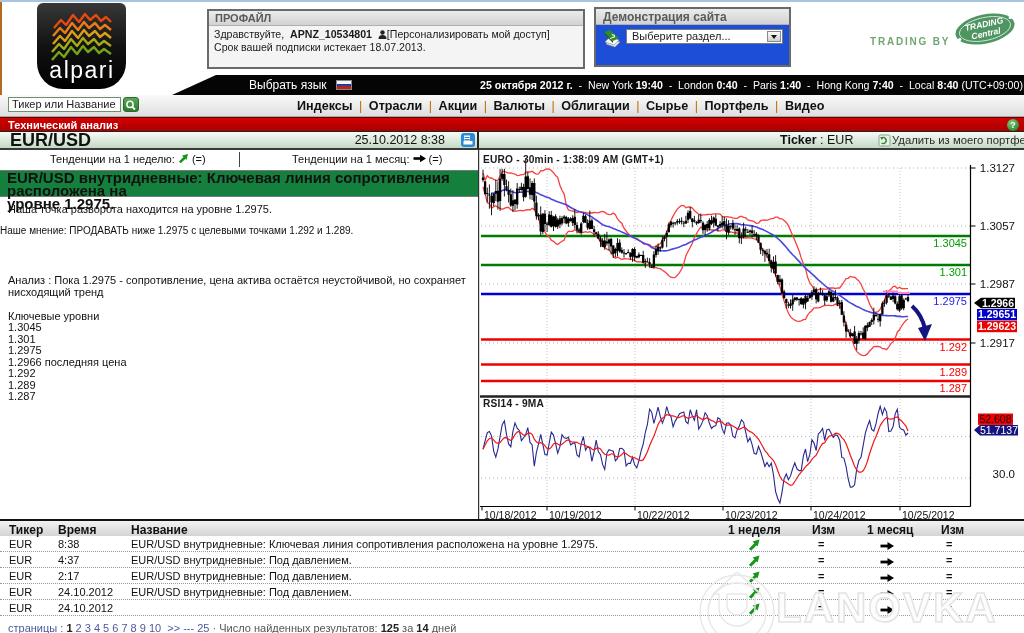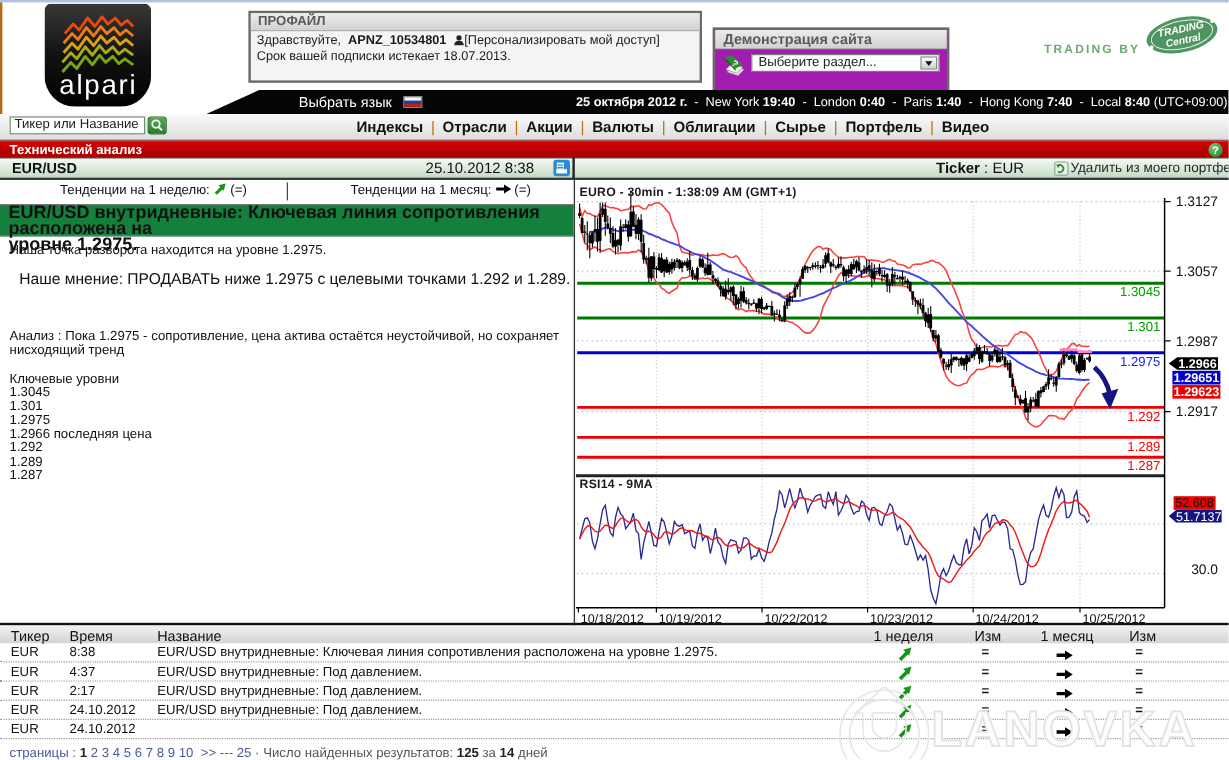--- a/index.html
+++ b/index.html
@@ -41,21 +41,21 @@
   <div style="height:15px;background:linear-gradient(#ececec,#d2d2d2);border-bottom:1px solid #b0b0b0;color:#5a5a5a;font-weight:bold;font-size:11px;line-height:15px;padding-left:6px">ПРОФАЙЛ</div>
   <div style="padding:2px 0 0 5px;font-size:10.6px;color:#1a1a1a;line-height:13px;white-space:nowrap">
     <div>Здравствуйте,&nbsp; <b>APNZ_10534801</b>&nbsp; <svg width="9" height="9" viewBox="0 0 9 9" style="vertical-align:-1px">
             <circle cx="4.5" cy="2.5" r="2.2" fill="#222"></circle>
             <path d="M0.5 9 Q0.5 5 4.5 5 Q8.5 5 8.5 9 Z" fill="#222"></path>
           </svg>[Персонализировать мой доступ]</div>
     <div>Срок вашей подписки истекает 18.07.2013.</div>
   </div>
 </div>
 
-<div class="abs" style="left:594px;top:23px;width:197px;height:60px;border:2px solid #6a6a6a;background:#a21caf">
+<div class="abs" style="left:594px;top:7px;width:197px;height:60px;border:2px solid #6a6a6a;background:#1d4ed8">
   <div style="height:16px;background:linear-gradient(#ececec,#d2d2d2);border-bottom:1px solid #b0b0b0;color:#5a5a5a;font-weight:bold;font-size:12px;line-height:16px;padding-left:7px">Демонстрация сайта</div>
   <svg class="abs" style="left:7px;top:20px" width="19" height="20" viewBox="0 0 19 20">
         <path d="M3 15 L12 18 L17 13 L8 10 Z" fill="#e8e8e8" stroke="#999" stroke-width="0.7"></path>
         <path d="M2 13 L11 16 L16 11 L7 8 Z" fill="#f6f6f6" stroke="#999" stroke-width="0.7"></path>
         <path d="M1 3 L7 1 L16 9 L10 12 Z" fill="#2e8b30"></path>
         <path d="M1 3 L10 12 L10 14 L1 5 Z" fill="#1d6420"></path>
         <text x="7" y="9" font-size="8" font-weight="bold" fill="#fff" transform="rotate(40 7 7)">?</text>
       </svg>
   <div class="abs" style="left:30px;top:20px;width:157px;height:15px;border:1px solid #7a7a7a;background:#fff;font-size:11px;color:#222;line-height:13px;padding-left:5px">Выберите раздел...
     <div class="abs" style="right:1px;top:1px;width:14px;height:11px;background:linear-gradient(#fdfdfd,#cfcfcf);border:1px solid #8a8a8a">
@@ -98,21 +98,21 @@
   </div>
   <div class="abs" style="left:297px;top:0;height:22px;line-height:22px;font-size:12.6px;font-weight:bold;color:#111;white-space:nowrap"><span>Индексы</span><span class="sep">|</span><span>Отрасли</span><span class="sep">|</span><span>Акции</span><span class="sep">|</span><span>Валюты</span><span class="sep">|</span><span>Облигации</span><span class="sep">|</span><span>Сырье</span><span class="sep">|</span><span>Портфель</span><span class="sep">|</span><span>Видео</span></div>
 </div>
 
 <div class="abs" style="left:0;top:117px;width:1024px;height:14px;background:linear-gradient(#d40000,#a80000);border-top:1px solid #6a0000">
   <div class="abs" style="left:8px;top:0;height:14px;line-height:14px;color:#fff;font-weight:bold;font-size:11px">Технический анализ</div>
   <div class="abs" style="left:1007px;top:1px;width:12px;height:12px;border-radius:50%;background:radial-gradient(circle at 35% 30%,#7cc87c,#1a7a1a);color:#fff;font-size:9px;font-weight:bold;text-align:center;line-height:12px">?</div>
 </div>
 
 <div class="abs" style="left:0;top:131px;width:1024px;height:19px;background:linear-gradient(#f6faf6,#c4dac4);border-top:1px solid #222;border-bottom:2px solid #3a3a3a">
-  <div class="abs" style="left:10px;top:0;height:16px;line-height:16px;font-size:12px;font-weight:bold;color:#111">EUR/USD</div>
+  <div class="abs" style="left:10px;top:0;height:16px;line-height:16px;font-size:18px;font-weight:bold;color:#111">EUR/USD</div>
   <div class="abs" style="right:579px;top:0;height:16px;line-height:16px;font-size:12.5px;font-weight:normal;color:#111">25.10.2012 8:38</div>
   <svg class="abs" style="left:461px;top:1px" width="14" height="14" viewBox="0 0 14 14">
         <rect width="14" height="14" rx="3" fill="#2a8ad4"></rect>
         <rect x="3" y="2.5" width="6" height="5" fill="#fff"></rect>
         <rect x="2.5" y="8" width="9" height="3.5" fill="#fff"></rect>
         <rect x="3.5" y="4" width="5" height="1" fill="#2a8ad4"></rect>
         <rect x="3.5" y="6" width="5" height="1" fill="#2a8ad4"></rect>
       </svg>
   <div class="abs" style="left:477px;top:-1px;width:2px;height:18px;background:#222"></div>
   <div class="abs" style="left:780px;top:0;height:16px;line-height:16px;font-size:12.5px;color:#111"><b>Ticker</b> : EUR</div>
@@ -132,21 +132,21 @@
         </svg> (=)</div>
   <div class="abs" style="left:292px;top:0;height:20px;line-height:19px;font-size:11px;color:#111">Тенденции на 1 месяц: <svg width="13" height="9" viewBox="0 0 13 9" style="vertical-align:0px">
           <line x1="0.5" y1="4.5" x2="8" y2="4.5" stroke="#000" stroke-width="2.6"></line>
           <path d="M13 4.5 L7 0.8 L7 8.2 Z" fill="#000"></path>
         </svg> (=)</div>
 </div>
 
 <div class="abs" style="left:0;top:170px;width:478px;height:27px;background:#15803d;border-top:1.5px solid #777;border-bottom:1.5px solid #777;font-size:15px;font-weight:bold;color:#111;line-height:12.8px;padding:1px 0 0 7px">EUR/USD внутридневные: Ключевая линия сопротивления расположена на<br>уровне 1.2975.</div>
 
 <div class="abs" style="left:8px;top:203px;font-size:11px;color:#111">Наша точка разворота находится на уровне 1.2975.</div>
-<div class="abs" style="left:16px;top:224.5px;font-size:13px;color:#111">Наше мнение: ПРОДАВАТЬ ниже 1.2975 с целевыми точками 1.292 и 1.289.</div>
+<div class="abs" style="left:0;top:224.5px;font-size:10px;color:#111">Наше мнение: ПРОДАВАТЬ ниже 1.2975 с целевыми точками 1.292 и 1.289.</div>
 <div class="abs" style="left:8px;top:273.5px;font-size:11px;color:#111;line-height:12px">Анализ : Пока 1.2975 - сопротивление, цена актива остаётся неустойчивой, но сохраняет<br>нисходящий тренд</div>
 <div class="abs" style="left:8px;top:310.5px;font-size:11px;color:#111;line-height:11.55px">Ключевые уровни<br>1.3045<br>1.301<br>1.2975<br>1.2966 последняя цена<br>1.292<br>1.289<br>1.287</div>
 
 <svg width="546" height="372" viewBox="0 0 546 372" style="position:absolute;left:478px;top:150px;font-family:'Liberation Sans',sans-serif">
 <line x1="69" y1="18" x2="69" y2="356.5" stroke="#c8c8c8" stroke-width="1" stroke-dasharray="1,2"></line>
 <line x1="157" y1="18" x2="157" y2="356.5" stroke="#c8c8c8" stroke-width="1" stroke-dasharray="1,2"></line>
 <line x1="245" y1="18" x2="245" y2="356.5" stroke="#c8c8c8" stroke-width="1" stroke-dasharray="1,2"></line>
 <line x1="333" y1="18" x2="333" y2="356.5" stroke="#c8c8c8" stroke-width="1" stroke-dasharray="1,2"></line>
 <line x1="422" y1="18" x2="422" y2="356.5" stroke="#c8c8c8" stroke-width="1" stroke-dasharray="1,2"></line>
 <line x1="3" y1="18" x2="492.5" y2="18" stroke="#b5b5b5" stroke-width="1" stroke-dasharray="1,3"></line>
@@ -209,21 +209,21 @@
 <path d="M496 280 L502 275 H540 V285.5 H502 Z" fill="#151580"></path>
 <text x="521" y="284" font-size="10.5" fill="#fff" text-anchor="middle">51.7137</text>
 <text x="6" y="369.0" font-size="10.5" fill="#111">10/18/2012</text>
 <text x="71" y="369.0" font-size="10.5" fill="#111">10/19/2012</text>
 <text x="159" y="369.0" font-size="10.5" fill="#111">10/22/2012</text>
 <text x="247" y="369.0" font-size="10.5" fill="#111">10/23/2012</text>
 <text x="335" y="369.0" font-size="10.5" fill="#111">10/24/2012</text>
 <text x="424" y="369.0" font-size="10.5" fill="#111">10/25/2012</text>
 </svg>
 
-<div class="abs" style="left:0;top:519px;width:1024px;height:17px;background:linear-gradient(#f2f2f2,#d4d4d4);border-top:2px solid #111;font-size:12px;font-weight:normal;color:#111">
+<div class="abs" style="left:0;top:519px;width:1024px;height:17px;background:linear-gradient(#f2f2f2,#d4d4d4);border-top:2px solid #111;font-size:12px;font-weight:bold;color:#111">
   <div class="abs" style="left:9px;top:2px">Тикер</div>
   <div class="abs" style="left:58px;top:2px">Время</div>
   <div class="abs" style="left:131px;top:2px">Название</div>
   <div class="abs" style="left:728px;top:2px">1 неделя</div>
   <div class="abs" style="left:812px;top:2px">Изм</div>
   <div class="abs" style="left:867px;top:2px">1 месяц</div>
   <div class="abs" style="left:941px;top:2px">Изм</div>
 </div>
 <div class="abs" style="left:0;top:536px;width:1024px;height:16px;border-bottom:1px dotted #999;font-size:11px;color:#111">
       <div class="abs" style="left:9px;top:2px">EUR</div>

